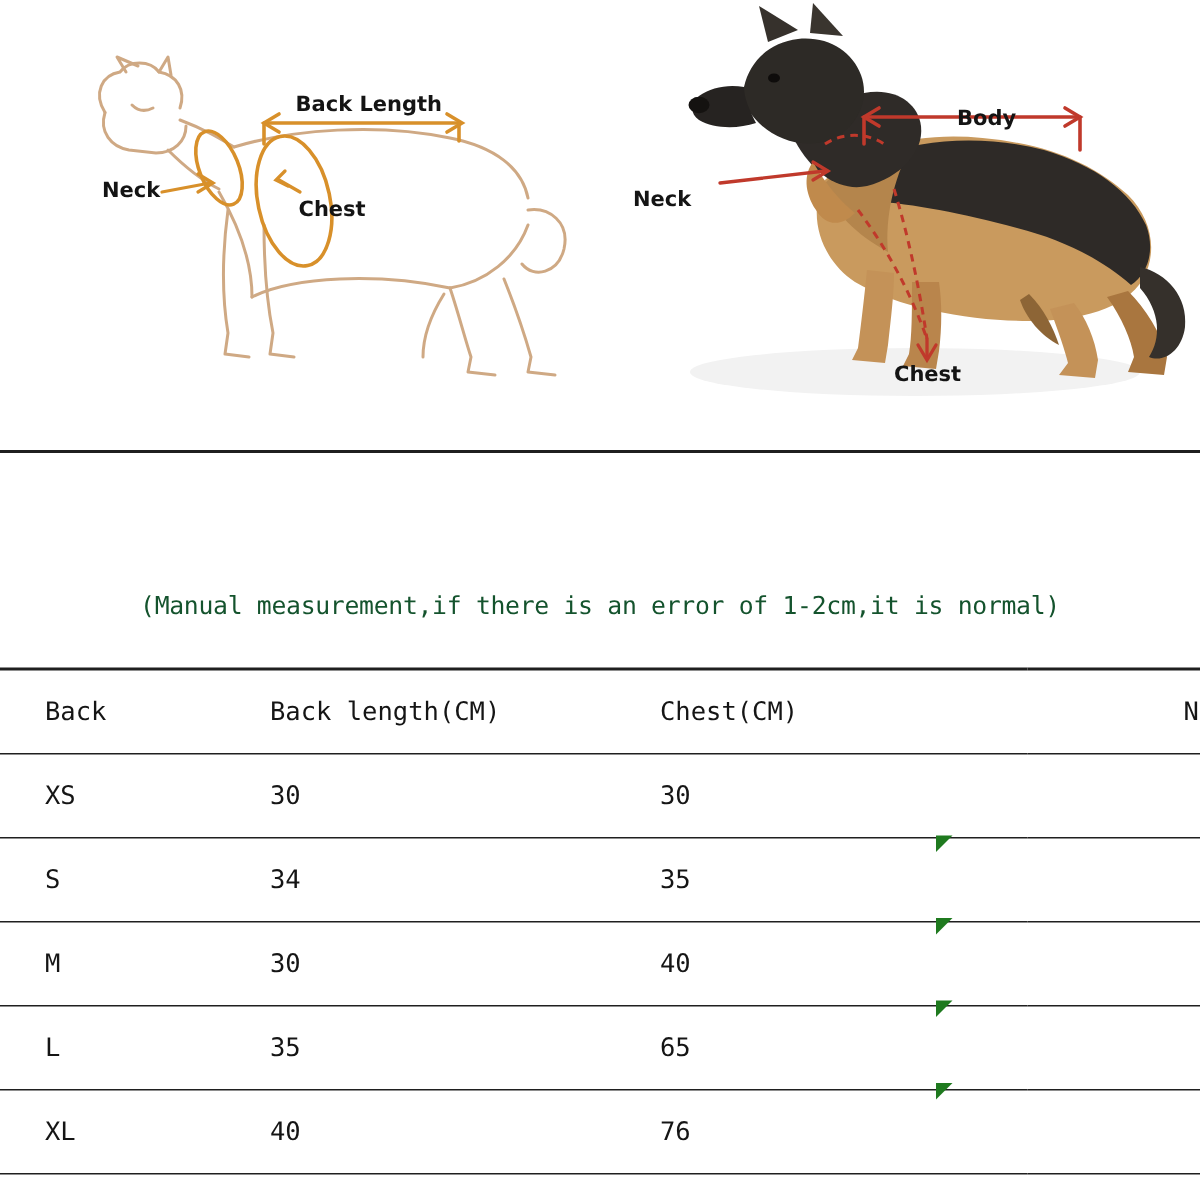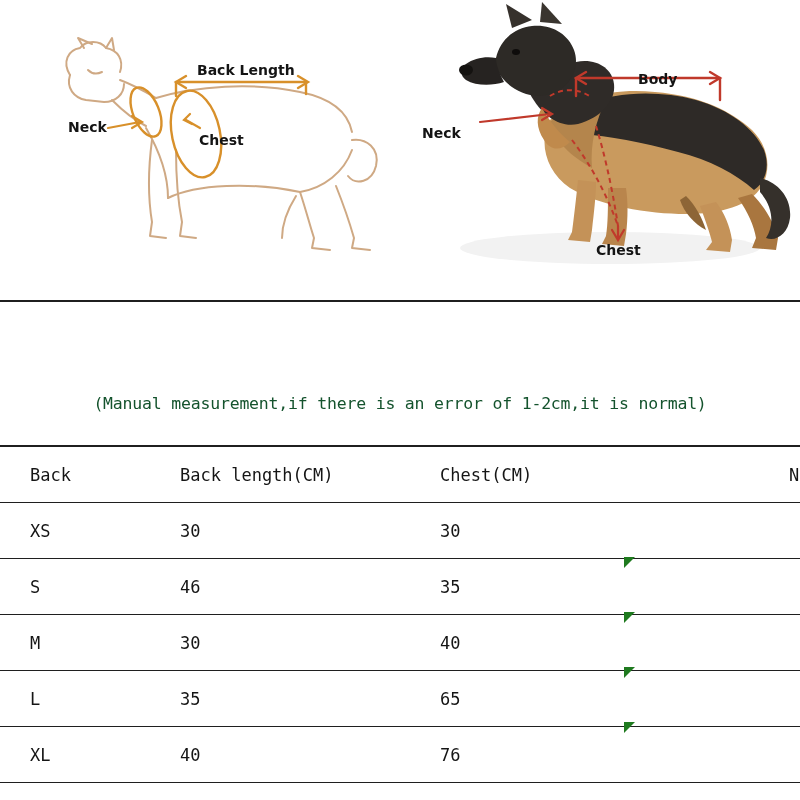--- a/index.html
+++ b/index.html
@@ -281,21 +281,21 @@
     </thead>
     <tbody>
       <tr>
         <td class="col-size">XS</td>
         <td class="col-back">30</td>
         <td class="col-chest">30</td>
         <td class="col-neck">20</td>
       </tr>
       <tr>
         <td class="col-size">S</td>
-        <td class="col-back">46</td>
+        <td class="col-back">34</td>
         <td class="col-chest">35</td>
         <td class="col-neck">25</td>
       </tr>
       <tr>
         <td class="col-size">M</td>
         <td class="col-back">30</td>
         <td class="col-chest">40</td>
         <td class="col-neck">30</td>
       </tr>
       <tr>

